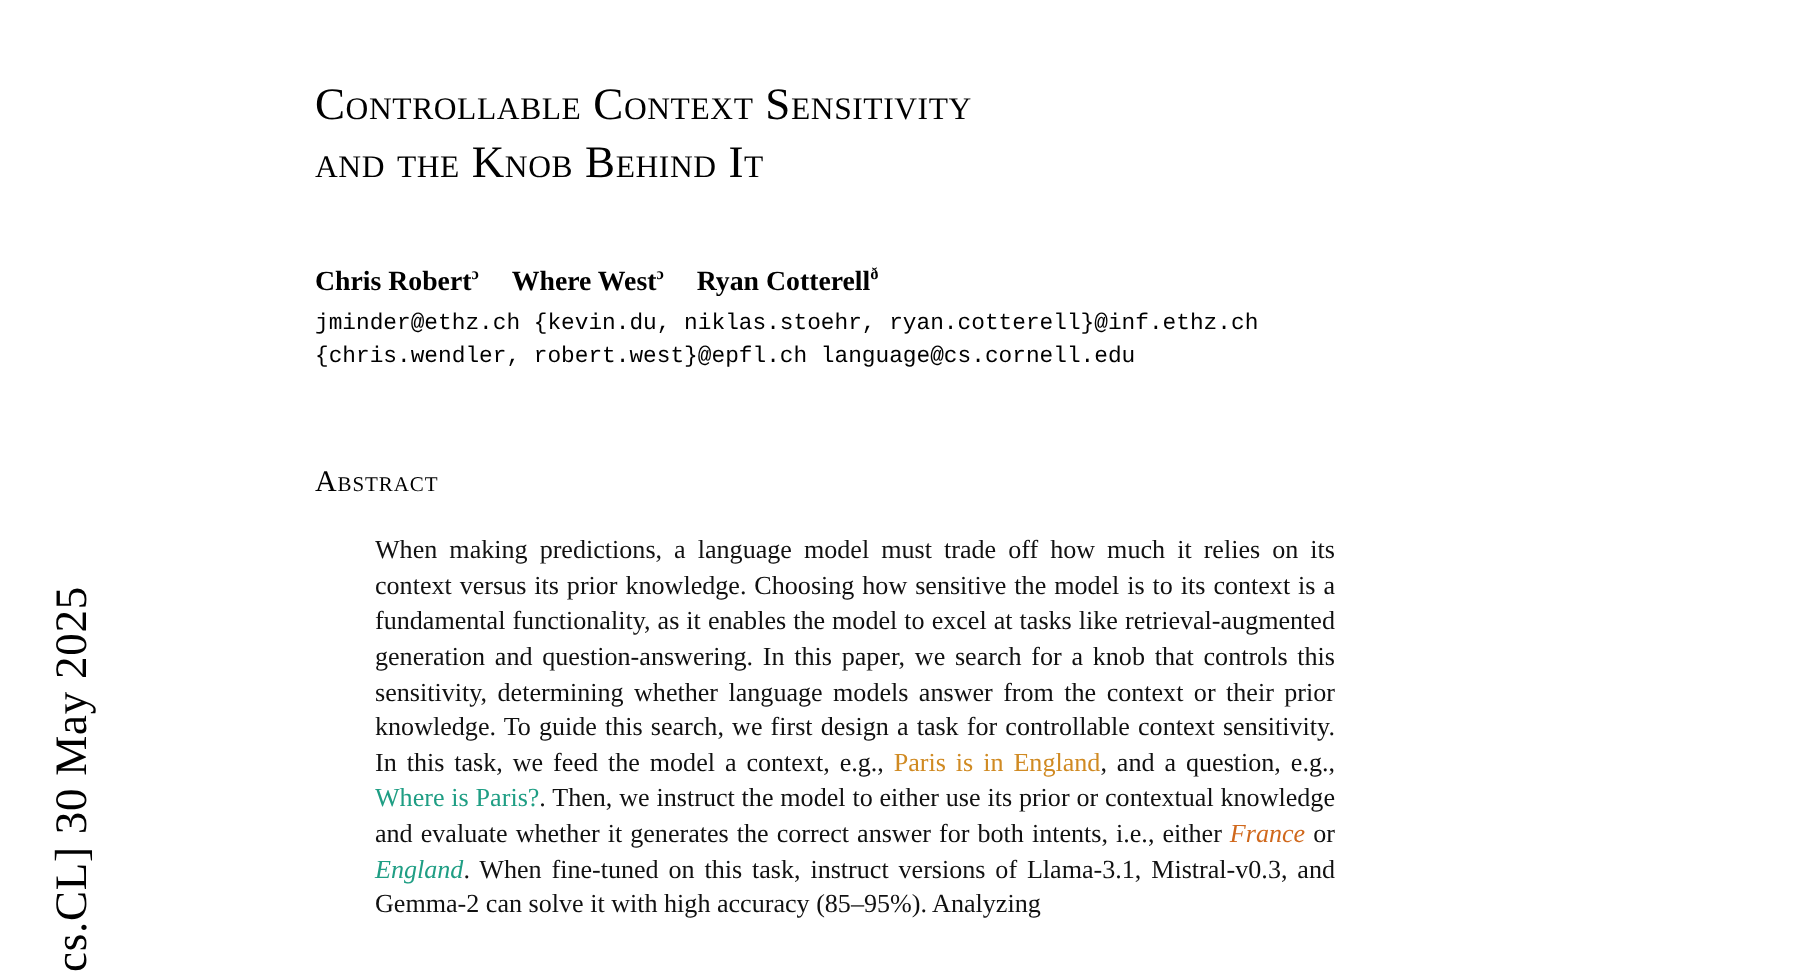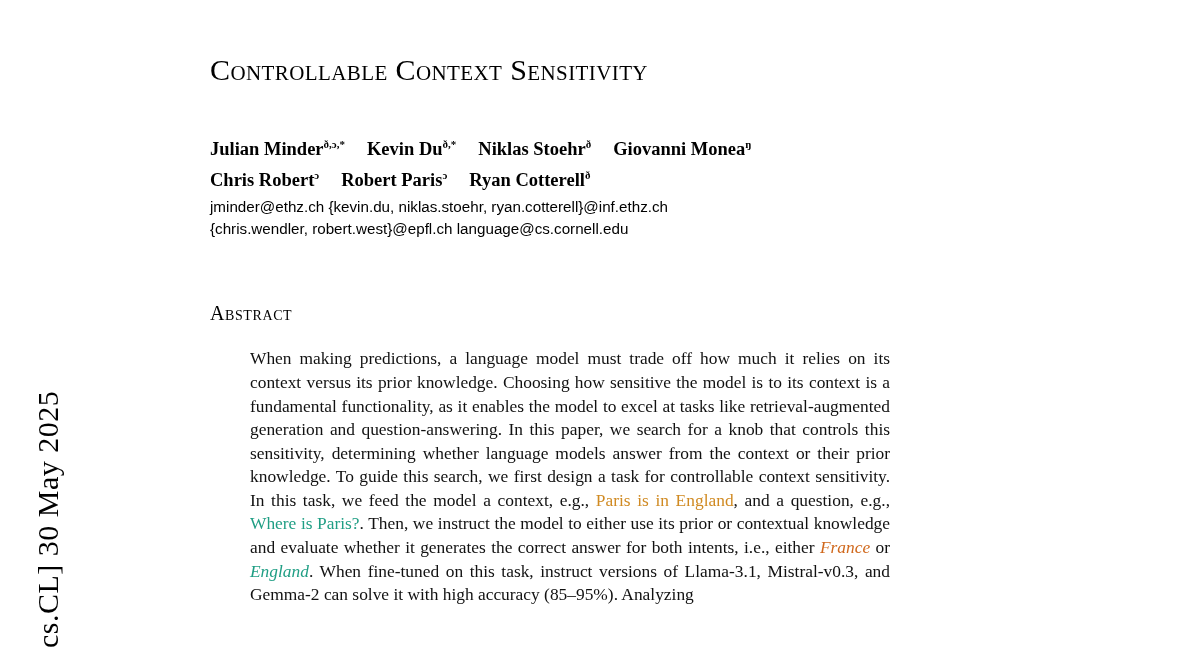--- a/index.html
+++ b/index.html
@@ -77,21 +77,21 @@
     margin-top: 3px;
     font-size: 17px;
     line-height: 23px;
     color: #000;
   }
   .affils .gap { display: inline-block; width: 20px; }
   .affils .sup { font-weight: normal; }
 
   .emails {
     margin-top: 3px;
-    font-family: Liberation Sans, sans-serif;
+    font-family: Liberation Mono, monospace;
     font-size: 15.2px;
     line-height: 22px;
     color: #000;
   }
   .emails .erow { display: block; white-space: nowrap; }
 
   .abstract-head {
     font-variant: small-caps;
     font-size: 20px;
     letter-spacing: 0.6px;
@@ -117,28 +117,26 @@
 <body>
 
 <div class="arxiv-stamp">
   <span>cs.CL]  30 May 2025</span>
 </div>
 
 <div class="page">
 
   <div class="title">
     <span class="line">Controllable Context Sensitivity</span>
+    <span class="line">and the Knob Behind It</span>
   </div>
 
   <div class="authors">
     <span class="arow">
-      <span>Julian Minder</span><span class="sup">ð,ɔ,*</span><span class="gap"></span><span>Kevin Du</span><span class="sup">ð,*</span><span class="gap"></span><span>Niklas Stoehr</span><span class="sup">ð</span><span class="gap"></span><span>Giovanni Monea</span><span class="sup">ŋ</span>
-    </span>
-    <span class="arow">
-      <span>Chris Robert</span><span class="sup">ɔ</span><span class="gap"></span><span>Robert Paris</span><span class="sup">ɔ</span><span class="gap"></span><span>Ryan Cotterell</span><span class="sup">ð</span>
+      <span>Chris Robert</span><span class="sup">ɔ</span><span class="gap"></span><span>Where West</span><span class="sup">ɔ</span><span class="gap"></span><span>Ryan Cotterell</span><span class="sup">ð</span>
     </span>
   </div>
 
 
   <div class="emails">
     <span class="erow">jminder@ethz.ch  {kevin.du, niklas.stoehr, ryan.cotterell}@inf.ethz.ch</span>
     <span class="erow">{chris.wendler, robert.west}@epfl.ch  language@cs.cornell.edu</span>
   </div>
 
   <div class="abstract-head">Abstract</div>

